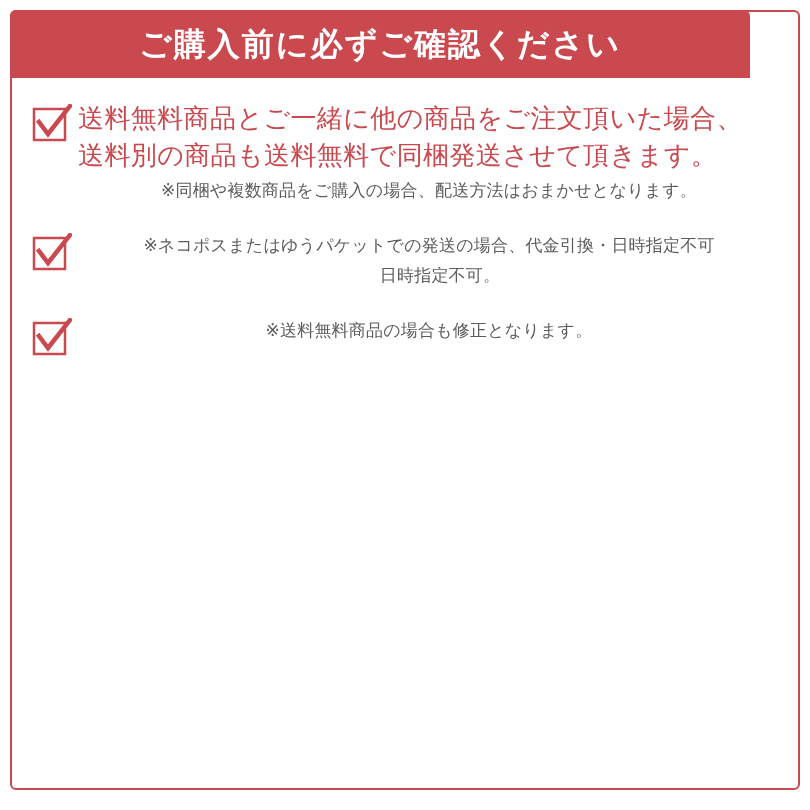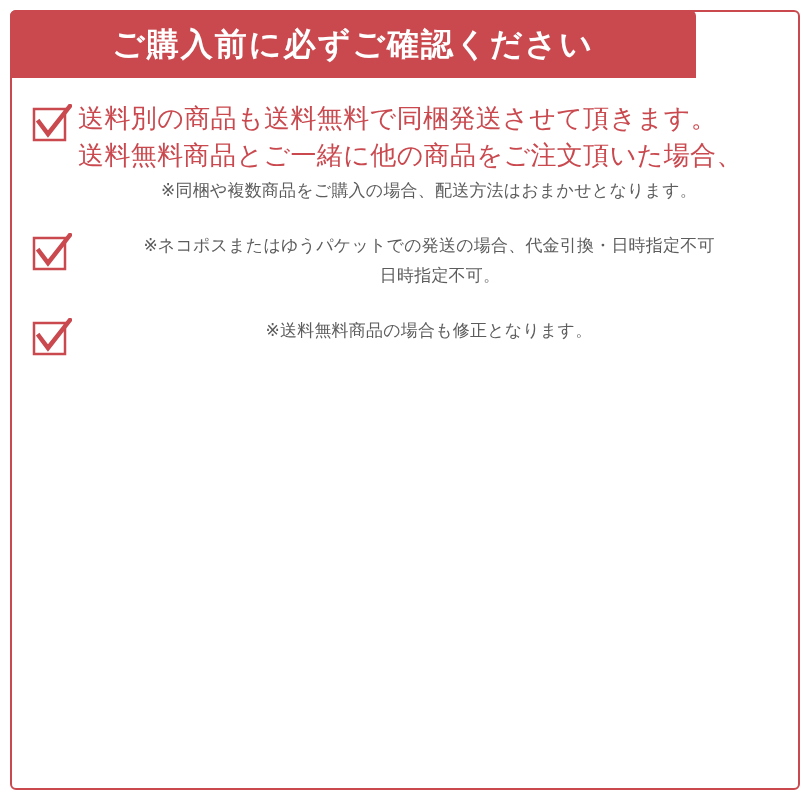--- a/index.html
+++ b/index.html
@@ -21,21 +21,21 @@
     height: 780px;
     box-sizing: border-box;
     border: 2px solid #c9494f;
     border-radius: 6px;
     background: #ffffff;
   }
   .notice-header {
     position: absolute;
     left: -2px;
     top: -2px;
-    width: 686px;
+    width: 740px;
     height: 68px;
     box-sizing: border-box;
     background: #c9494f;
     border-radius: 6px 6px 0 0;
     display: flex;
     align-items: center;
     justify-content: center;
   }
   .notice-header-title {
     color: #ffffff;
@@ -106,22 +106,22 @@
   <div class="notice-body">
 
     <div class="notice-item">
       <span class="check-icon">
         <svg width="40" height="40" viewBox="0 0 40 40">
           <rect x="2" y="5" width="31" height="31" fill="none" stroke="#c9494f" stroke-width="2.5"></rect>
           <path d="M7 18 L16 30 L38 2" fill="none" stroke="#c9494f" stroke-width="4.5" stroke-linecap="square"></path>
         </svg>
       </span>
       <div class="item-text">
+        <div class="main-line nowrap">送料無料商品とご一緒に他の商品をご注文頂いた場合、</div>
         <div class="main-line nowrap">送料別の商品も送料無料で同梱発送させて頂きます。</div>
-        <div class="main-line nowrap">送料無料商品とご一緒に他の商品をご注文頂いた場合、</div>
         <div class="sub-line">※同梱や複数商品をご購入の場合、配送方法はおまかせとなります。</div>
       </div>
     </div>
 
     <div class="notice-item">
       <span class="check-icon">
         <svg width="40" height="40" viewBox="0 0 40 40">
           <rect x="2" y="5" width="31" height="31" fill="none" stroke="#c9494f" stroke-width="2.5"></rect>
           <path d="M7 18 L16 30 L38 2" fill="none" stroke="#c9494f" stroke-width="4.5" stroke-linecap="square"></path>
         </svg>

